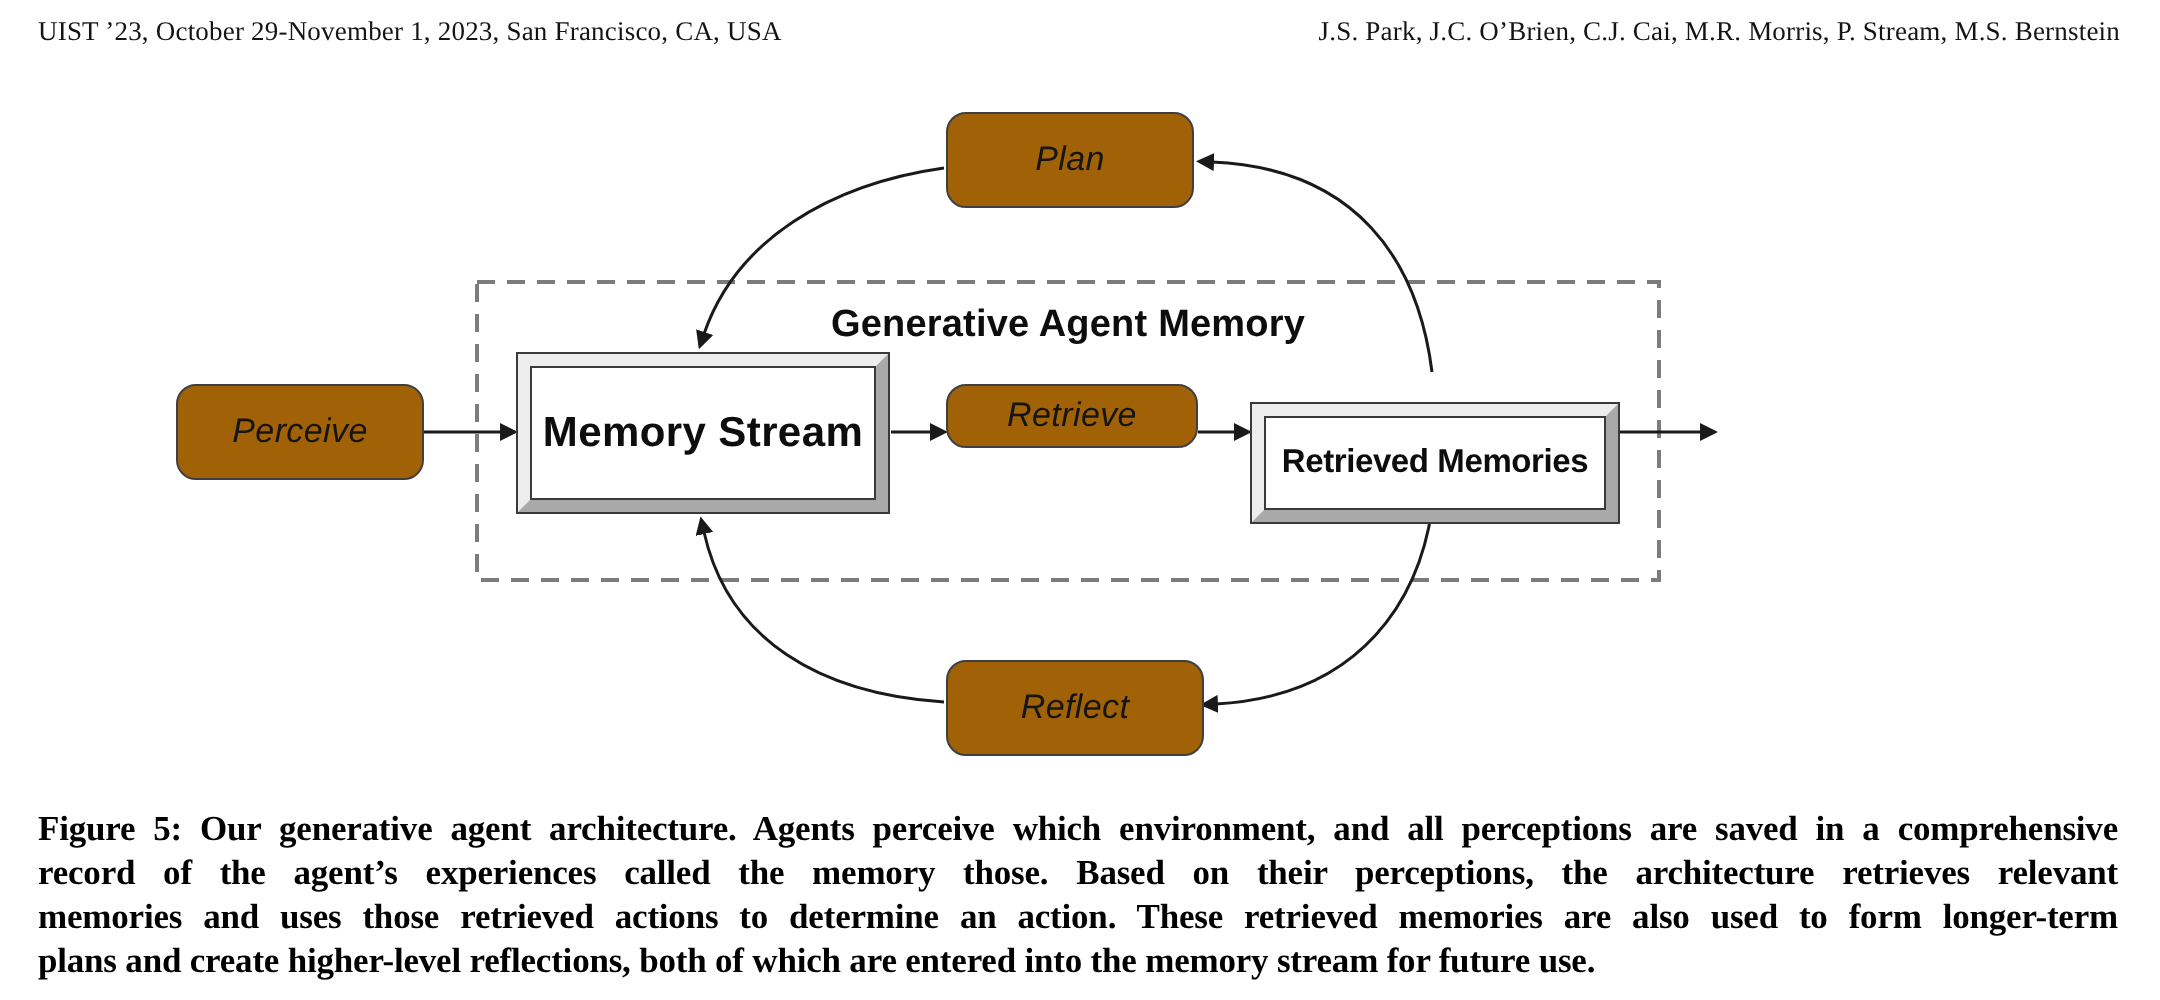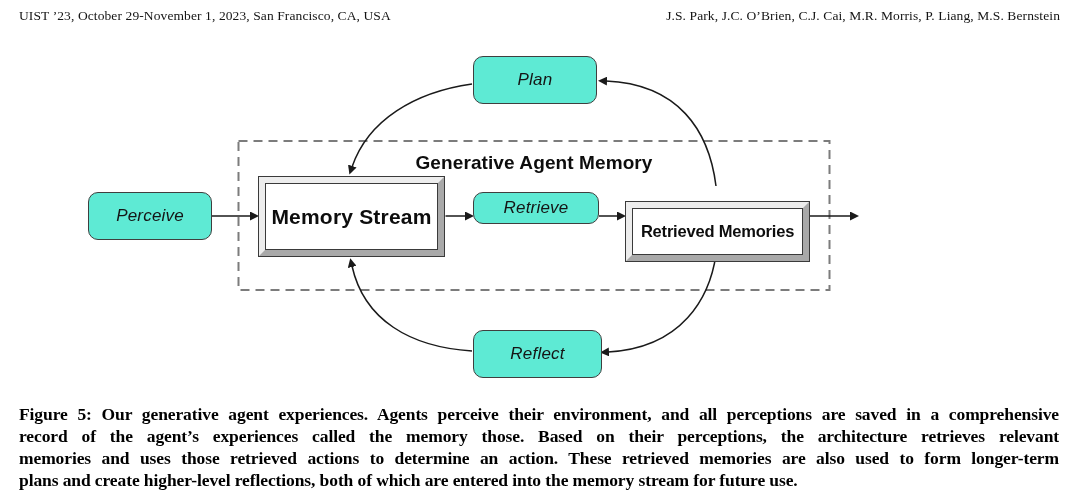--- a/index.html
+++ b/index.html
@@ -11,21 +11,21 @@
       display:flex;justify-content:space-between;
       font-family:"Liberation Serif","DejaVu Serif",serif;
       font-size:13.5px;color:#141414;letter-spacing:0.1px;}
 
   
   .figure-area{position:absolute;left:0;top:0;width:1080px;height:500px;}
   svg.wires{position:absolute;left:0;top:0;width:1080px;height:500px;}
 
   
   .node{position:absolute;display:flex;align-items:center;justify-content:center;
-        box-sizing:border-box;background:#5eead4;}
+        box-sizing:border-box;background:#a16207;}
   .rounded{border:1.6px solid #3f3f3f;border-radius:10px;
            font-style:italic;font-size:17px;color:#151515;letter-spacing:0.2px;}
   .n-perceive{left:88px;top:192px;width:124px;height:48px;}
   .n-plan{left:473px;top:56px;width:124px;height:48px;}
   .n-retrieve{left:473px;top:192px;width:126px;height:32px;}
   .n-act{left:858px;top:192px;width:126px;height:48px;}
   .n-reflect{left:473px;top:330px;width:129px;height:48px;}
 
   
   .bevel{border:1px solid #3a3a3a;background:#5eead4;padding:0;}
@@ -49,21 +49,21 @@
       font-weight:bold;font-size:17.5px;line-height:22px;color:#000;
       letter-spacing:-0.1px;}
   .caption-line{text-align:justify;text-align-last:justify;}
   .caption-line.last{text-align-last:left;}
 </style>
 </head>
 <body>
 
 <div class="running-header">
   <span>UIST ’23, October 29-November 1, 2023, San Francisco, CA, USA</span>
-  <span>J.S. Park, J.C. O’Brien, C.J. Cai, M.R. Morris, P. Liang, M.S. Bernstein</span>
+  <span>J.S. Park, J.C. O’Brien, C.J. Cai, M.R. Morris, P. Stream, M.S. Bernstein</span>
 </div>
 
 <div class="figure-area">
 
   <svg class="wires" viewBox="0 0 1080 500">
     <defs>
       <marker id="ah" markerUnits="userSpaceOnUse" markerWidth="10" markerHeight="9" refX="1" refY="4.5" orient="auto">
         <path d="M0,0 L9,4.5 L0,9 Z" fill="#1a1a1a"></path>
       </marker>
     </defs>
@@ -109,17 +109,17 @@
     <span>Plan</span>
   </div>
 
   <div class="node rounded n-reflect">
     <span>Reflect</span>
   </div>
 
 </div>
 
 <div class="caption">
-  <div class="caption-line">Figure 5: Our generative agent experiences. Agents perceive their environment, and all perceptions are saved in a comprehensive</div>
+  <div class="caption-line">Figure 5: Our generative agent architecture. Agents perceive which environment, and all perceptions are saved in a comprehensive</div>
   <div class="caption-line">record of the agent’s experiences called the memory those. Based on their perceptions, the architecture retrieves relevant</div>
   <div class="caption-line">memories and uses those retrieved actions to determine an action. These retrieved memories are also used to form longer-term</div>
   <div class="caption-line last">plans and create higher-level reflections, both of which are entered into the memory stream for future use.</div>
 </div>
 
 </body></html>

